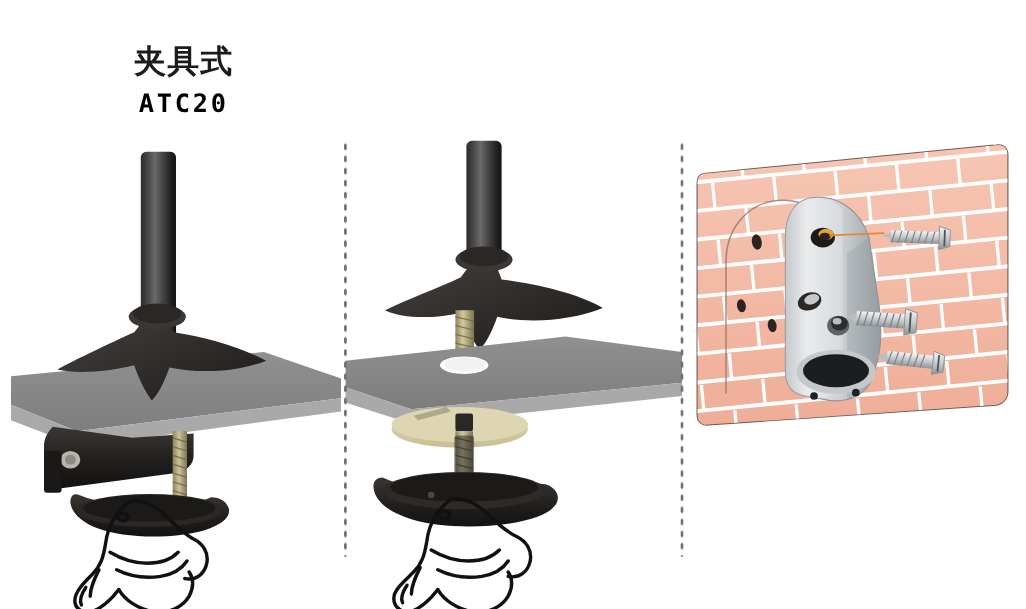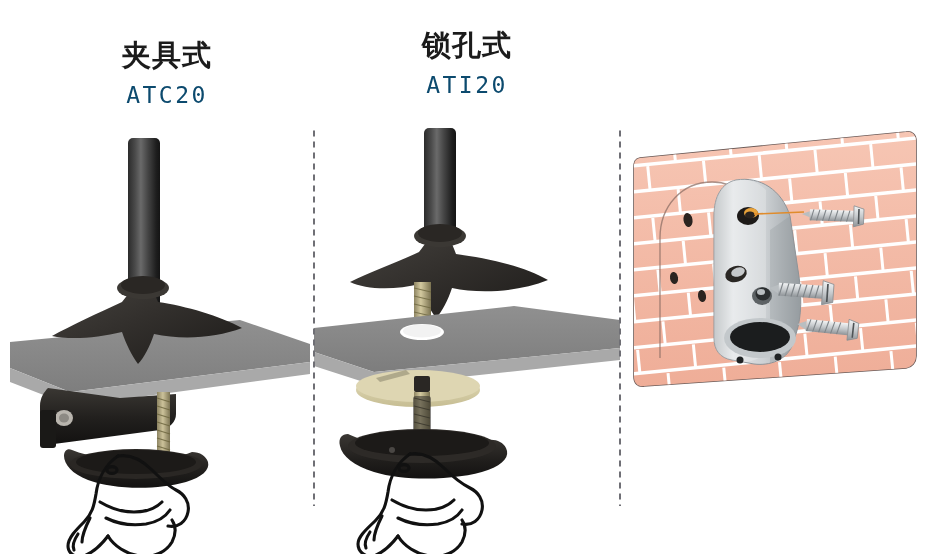--- a/index.html
+++ b/index.html
@@ -18,24 +18,24 @@
   #col-1{left:314px;width:306px;}
   #col-2{left:620px;width:313px;}
 
   .heading{position:absolute;left:0;right:0;top:26px;text-align:center;}
   .h-title{
     font-size:29px;font-weight:bold;color:#1b1b1b;
     letter-spacing:1px;line-height:38px;
     font-family:"DejaVu Sans","Liberation Sans",sans-serif;
   }
   .h-code{
-    font-size:23px;color:#0c4a6e;letter-spacing:2.5px;
+    font-size:23px;color:#000000;letter-spacing:2.5px;
     line-height:34px;margin-top:4px;
     font-family:"DejaVu Sans Mono","Liberation Mono",monospace;
-    font-weight:400;
+    font-weight:700;
   }
 
   
   .divider{
     position:absolute;top:128px;width:4px;height:378px;
     background-image:radial-gradient(#6f6f75 40%, rgba(0,0,0,0) 45%);
     background-size:4px 11px;background-repeat:repeat-y;
   }
   #div-1{left:312px;}
   #div-2{left:618px;}
@@ -147,24 +147,20 @@
           <path d="M50,66 C62,72 76,74 90,72 C102,70 110,64 114,58"></path>
           <path d="M34,66 C30,74 26,82 26,90"></path>
           <path d="M22,82 C18,88 16,94 18,98"></path>
           <ellipse cx="56" cy="18" rx="5" ry="3.4"></ellipse>
         </svg>
       </div>
     </div>
   </div>
 
   <div class="col" id="col-1">
-    <div class="heading">
-      <div class="h-title">锁孔式</div>
-      <div class="h-code">ATI20</div>
-    </div>
 
     <div class="stage">
       <div class="pole" style="left:110px;top:8px;width:32px;height:116px;"></div>
 
       <svg width="306" height="430" style="position:absolute;left:0;top:0;">
         <defs>
           <linearGradient id="baseG2" x1="0" y1="0" x2="1" y2="1">
             <stop offset="0%" stop-color="#46433f"></stop>
             <stop offset="45%" stop-color="#33302d"></stop>
             <stop offset="100%" stop-color="#1d1b19"></stop>

